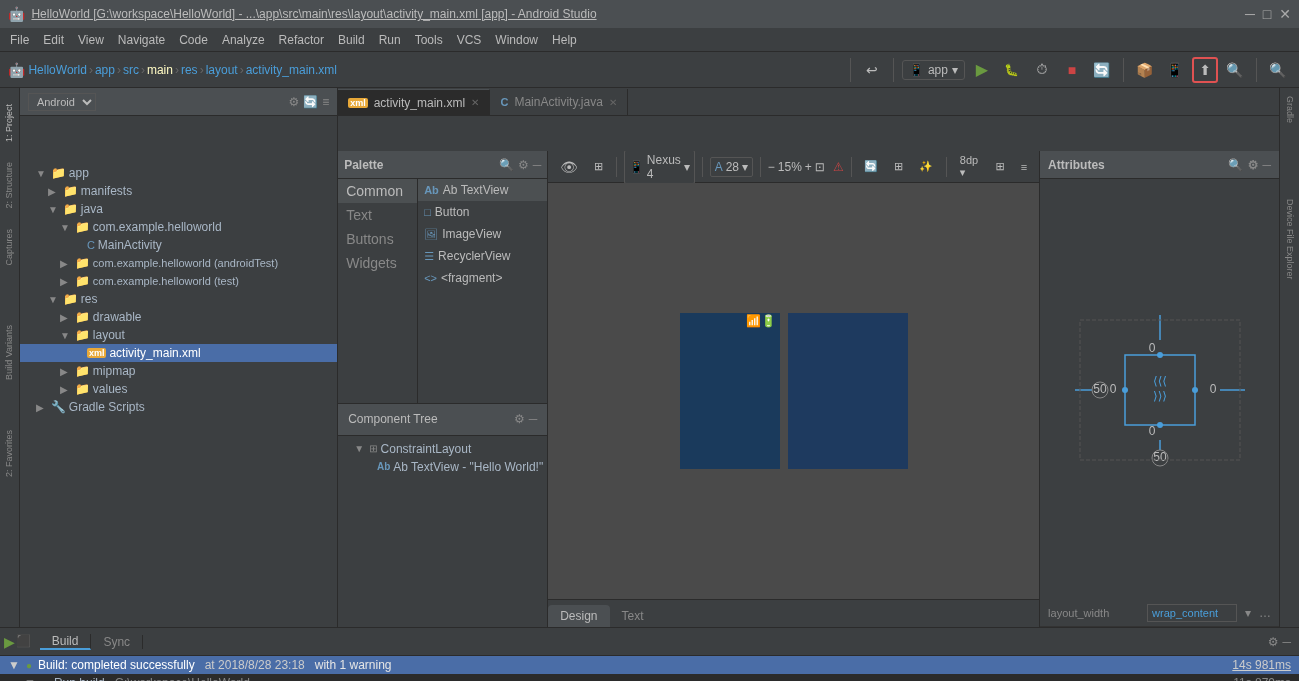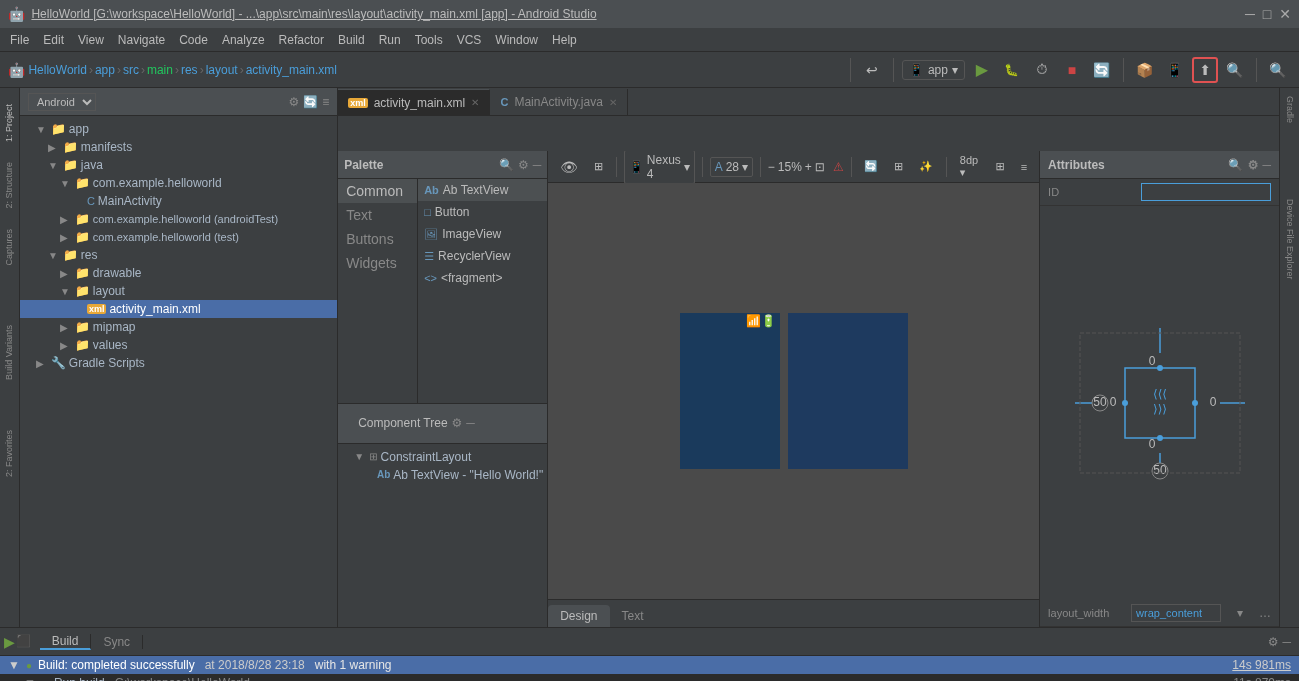--- a/index.html
+++ b/index.html
@@ -90,20 +90,21 @@
       white-space: nowrap;
     }
 
     
     .project-panel {
       width: 320px;
       background: #3c3f41;
       border-right: 1px solid #2b2b2b;
       display: flex;
       flex-direction: column;
+      gap: 44px;
     }
     .project-panel-header {
       height: 28px;
       background: #4b4f52;
       display: flex;
       align-items: center;
       padding: 0 8px;
       gap: 6px;
       color: #bbb;
       border-bottom: 1px solid #2b2b2b;
@@ -351,30 +352,30 @@
     }
 
     
     .component-tree-panel {
       border-top: 1px solid #2b2b2b;
       flex: 1;
       display: flex;
       flex-direction: column;
     }
     .component-tree-header {
-      height: 40px;
-      display: flex;
-      align-items: center;
-      padding: 0 20px;
+      height: 32px;
+      display: flex;
+      align-items: center;
+      padding: 0 10px;
       gap: 4px;
       color: #bbb;
       background: #4b4f52;
       border-bottom: 1px solid #2b2b2b;
       font-size: 11px;
-      justify-content: flex-start;
+      justify-content: space-between;
     }
 
     
     .canvas-bottom-tabs {
       height: 28px;
       background: #3c3f41;
       display: flex;
       align-items: flex-end;
       border-top: 1px solid #2b2b2b;
     }
@@ -445,21 +446,21 @@
   <div class="toolbar-breadcrumb">
     <span style="color:#4a9eda; cursor:pointer; display:flex; align-items:center; gap:3px;">
       <span style="font-size:14px;">🤖</span>
       <span>HelloWorld</span>
     </span>
     <span class="breadcrumb-sep">›</span>
     <span style="color:#4a9eda; cursor:pointer;">app</span>
     <span class="breadcrumb-sep">›</span>
     <span style="color:#4a9eda; cursor:pointer;">src</span>
     <span class="breadcrumb-sep">›</span>
-    <span style="color:#22c55e; cursor:pointer;text-align:right;">main</span>
+    <span style="color:#fef9c3; cursor:pointer;text-align:right;">main</span>
     <span class="breadcrumb-sep">›</span>
     <span style="color:#4a9eda; cursor:pointer;">res</span>
     <span class="breadcrumb-sep">›</span>
     <span style="color:#4a9eda; cursor:pointer;">layout</span>
     <span class="breadcrumb-sep">›</span>
     <span style="color:#4a9eda; cursor:pointer;">activity_main.xml</span>
   </div>
   <div class="toolbar-separator"></div>
   <div class="toolbar-btn">↩</div>
   <div class="toolbar-separator"></div>
@@ -716,24 +717,20 @@
       <div class="attributes-panel">
         <div class="attributes-header">
           <span style="font-weight:bold;">Attributes</span>
           <div style="display:flex; gap:4px;">
             <span style="cursor:pointer; color:#888;">🔍</span>
             <span style="cursor:pointer; color:#888;">⚙</span>
             <span style="cursor:pointer; color:#888;">─</span>
           </div>
         </div>
 
-        <div class="attr-row">
-          <span class="attr-label">ID</span>
-          <input class="attr-value" style="background: rgb(60, 63, 65); border: 1px solid rgb(74, 158, 218); color: rgb(187, 187, 187); padding: 2px 4px; font-size: 11px; width: 130px;" value="">
-        </div>
 
         <div class="constraint-visual">
           <svg class="constraint-svg" viewBox="0 0 180 160">
 
             <line x1="90" y1="5" x2="90" y2="30" stroke="#4a9eda" stroke-width="1.5"></line>
             <line x1="90" y1="130" x2="90" y2="155" stroke="#4a9eda" stroke-width="1.5"></line>
             <line x1="5" y1="80" x2="30" y2="80" stroke="#4a9eda" stroke-width="1.5"></line>
             <line x1="150" y1="80" x2="175" y2="80" stroke="#4a9eda" stroke-width="1.5"></line>
 
             <rect x="55" y="45" width="70" height="70" fill="none" stroke="#4a9eda" stroke-width="1.5"></rect>
@@ -756,21 +753,21 @@
             <circle cx="90" cy="115" r="3" fill="#4a9eda"></circle>
             <circle cx="55" cy="80" r="3" fill="#4a9eda"></circle>
             <circle cx="125" cy="80" r="3" fill="#4a9eda"></circle>
 
             <rect x="10" y="10" width="160" height="140" fill="none" stroke="#555" stroke-width="1" stroke-dasharray="4,2"></rect>
           </svg>
         </div>
 
         <div class="attr-row">
           <span class="attr-label">layout_width</span>
-          <div style="display:flex; align-items:center; gap:16px;">
+          <div style="display:flex; align-items:center; gap:8px;">
             <input class="attr-value" style="background: rgb(60, 63, 65); border: 1px solid rgb(85, 85, 85); color: rgb(74, 158, 218); padding: 2px 4px; font-size: 11px; width: 90px;" value="wrap_content">
             <span style="cursor:pointer; color:#888; font-size:12px;">▾</span>
             <span style="cursor:pointer; color:#888; font-size:12px;">…</span>
           </div>
         </div>
       </div>
 
     </div>
   </div>
 

